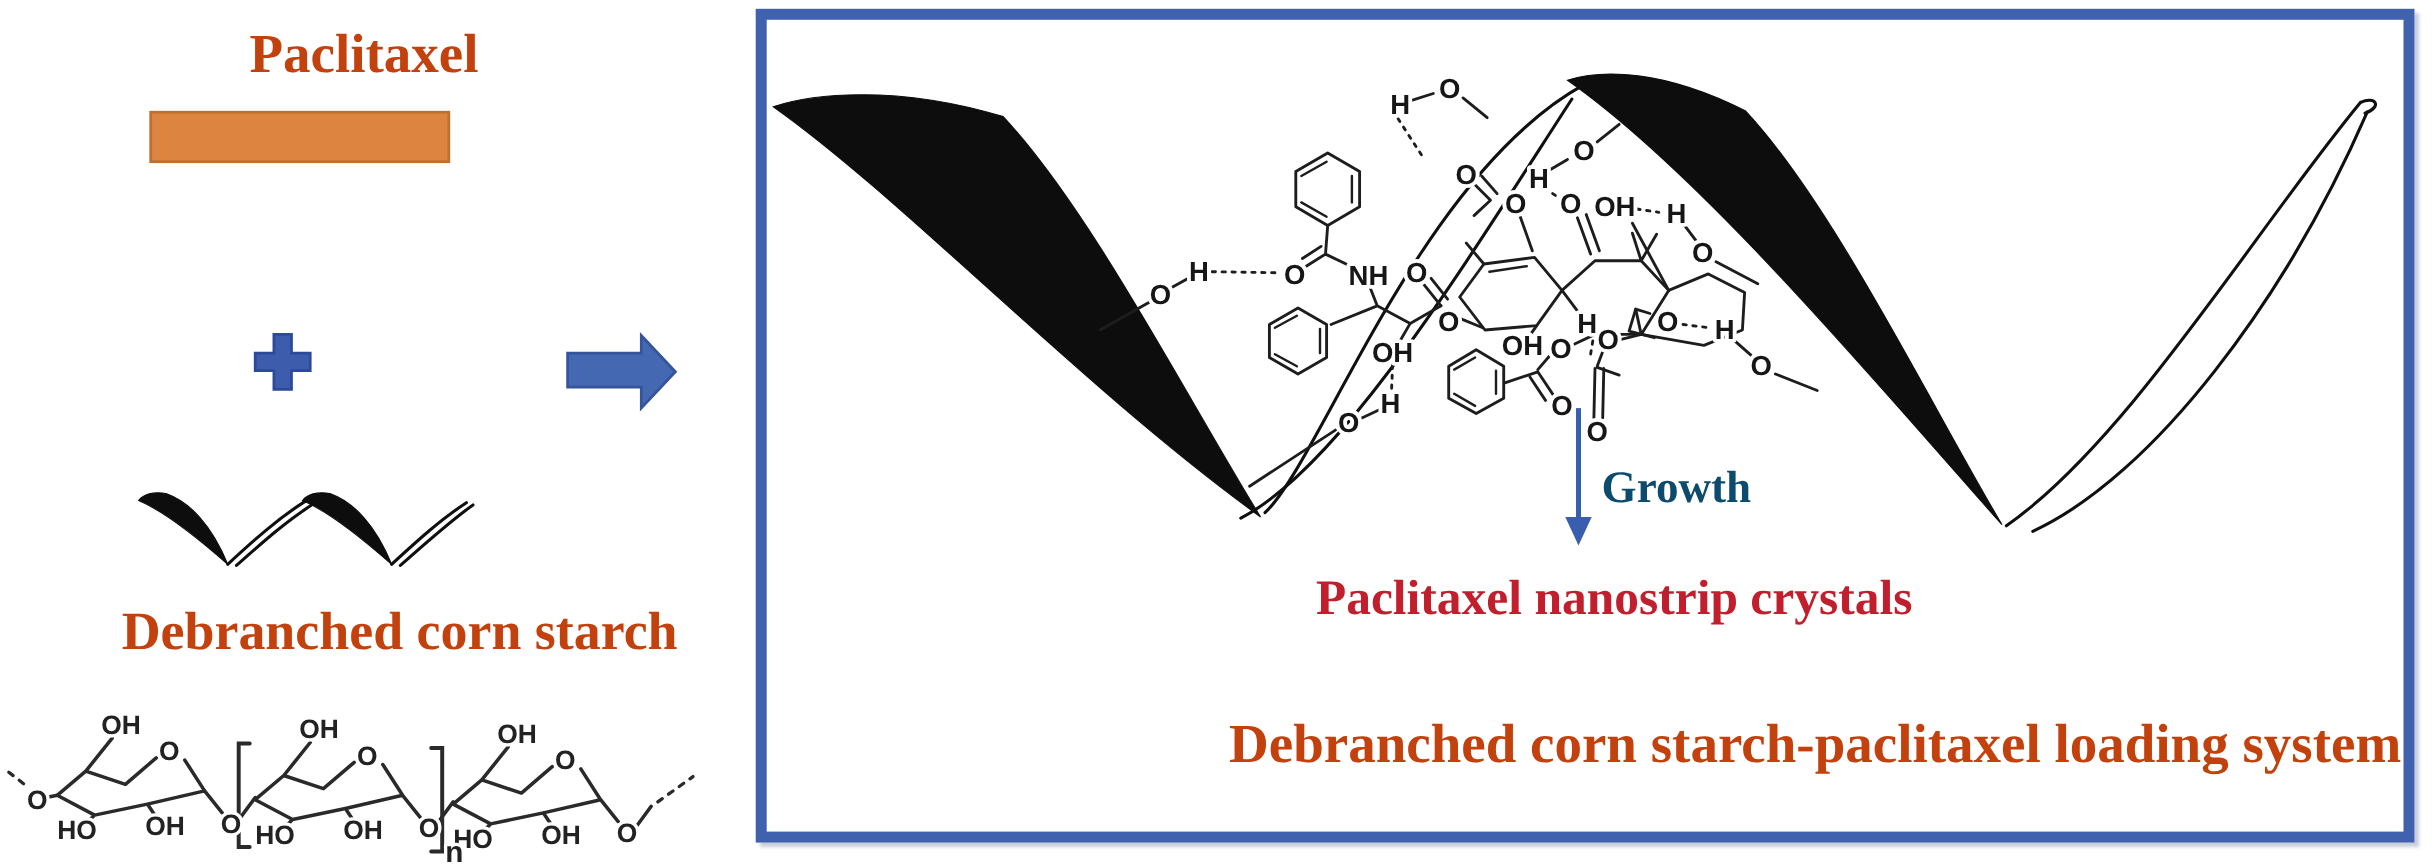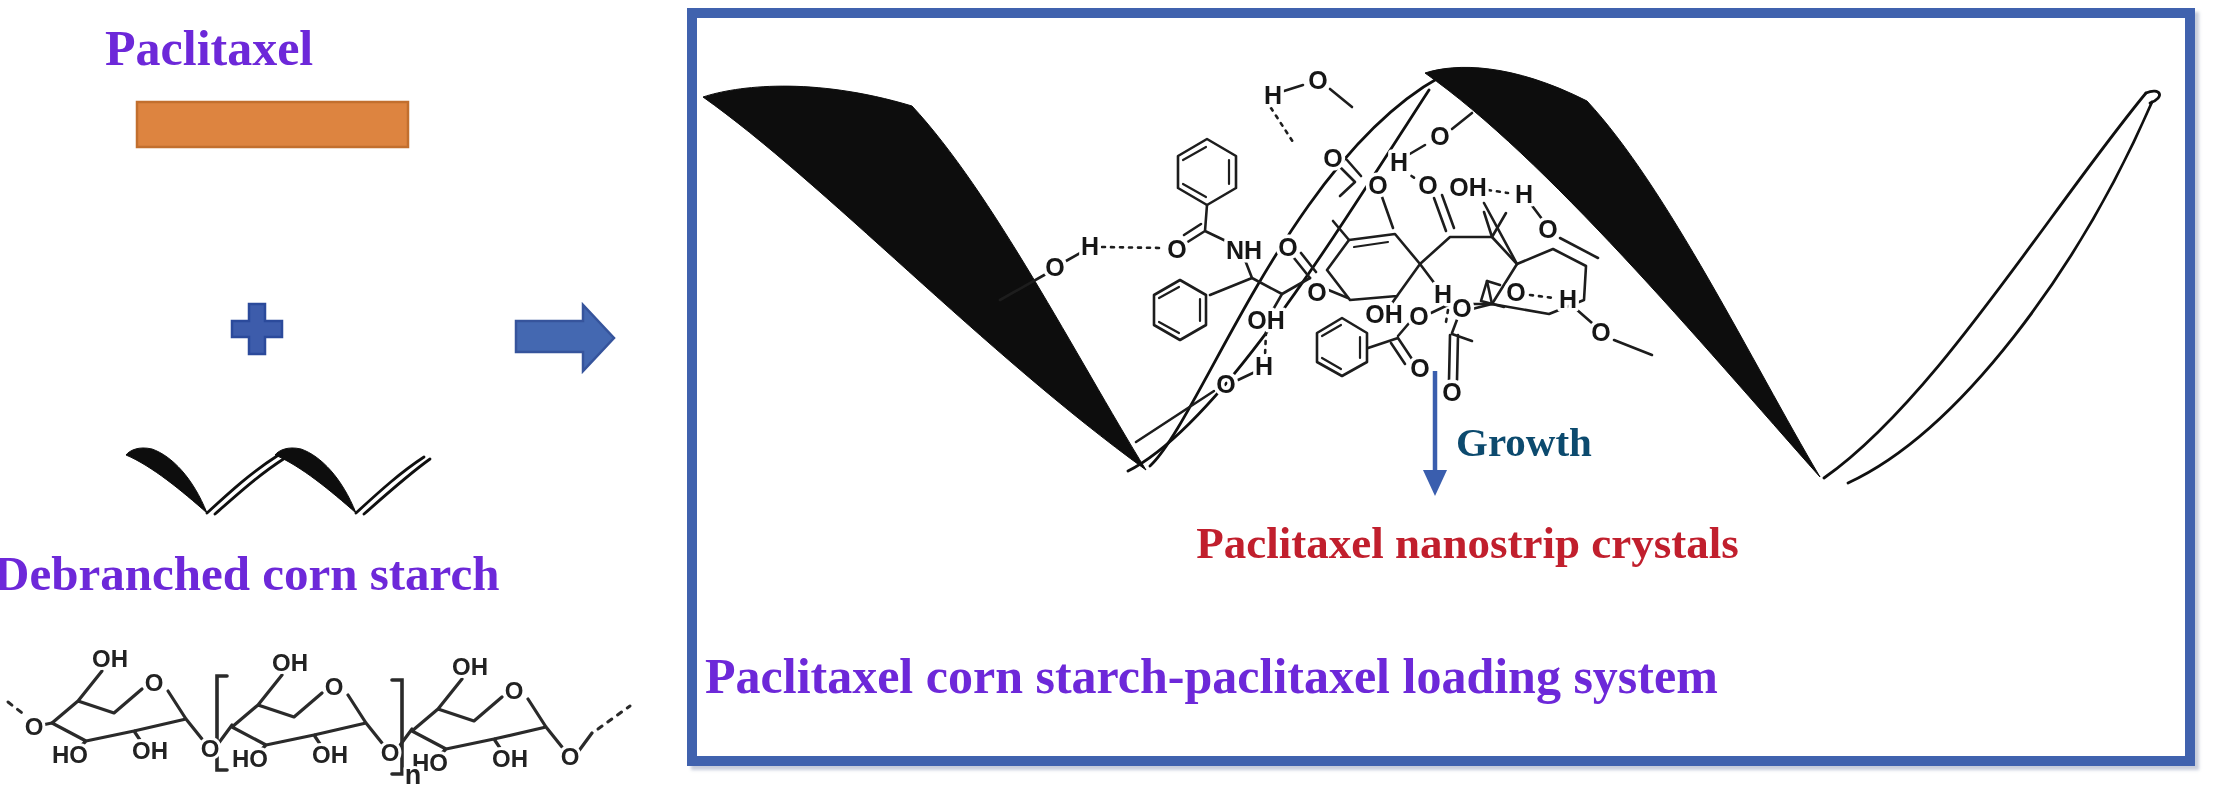--- a/index.html
+++ b/index.html
@@ -1,19 +1,19 @@
 <!DOCTYPE html>
 <html><head>
 <meta charset="utf-8">
 <style>
   html,body{margin:0;padding:0;background:#ffffff;}
   .canvas{position:relative;width:2213px;height:787px;background:#ffffff;overflow:hidden;
           font-family:"Liberation Serif",serif;}
   .abs{position:absolute;}
-  .title-text{font-weight:bold;color:#6d28d9;text-align:left;line-height:1.05;}
+  .title-text{font-weight:bold;color:#c2410c;text-align:right;line-height:1.05;}
   #paclitaxel-title{left:105px;top:22px;width:330px;font-size:50px;z-index:3;}
   #starch-title{left:-6px;top:548px;width:622px;font-size:49px;z-index:3;}
   #growth-label{left:1456px;top:418px;width:220px;font-size:41px;font-weight:bold;
                 color:#0c4a6e;text-align:left;z-index:3;}
   #crystals-label{left:1155px;top:497px;width:625px;font-size:45px;font-weight:bold;
                   color:#C11F2D;text-align:center;z-index:3;margin-top:20px;}
   #system-title{left:705px;top:650px;width:1478px;font-size:50px;z-index:3;}
   #loading-system-box{left:687px;top:8px;width:1508px;height:758px;border:10px solid #4062AE;
                       box-sizing:border-box;background:#ffffff;z-index:1;
                       box-shadow:4px 4px 3px rgba(130,145,175,0.45);}
@@ -214,14 +214,14 @@
   </svg>
 
   <div class="abs title-text" id="paclitaxel-title">Paclitaxel</div>
 
   <div class="abs title-text" id="starch-title">Debranched corn starch</div>
 
   <div class="abs" id="growth-label">Growth</div>
 
   <div class="abs" id="crystals-label">Paclitaxel nanostrip crystals</div>
 
-  <div class="abs title-text" id="system-title">Paclitaxel corn starch-paclitaxel loading system</div>
+  <div class="abs title-text" id="system-title">Debranched corn starch-paclitaxel loading system</div>
 </div>
 
 </body></html>

